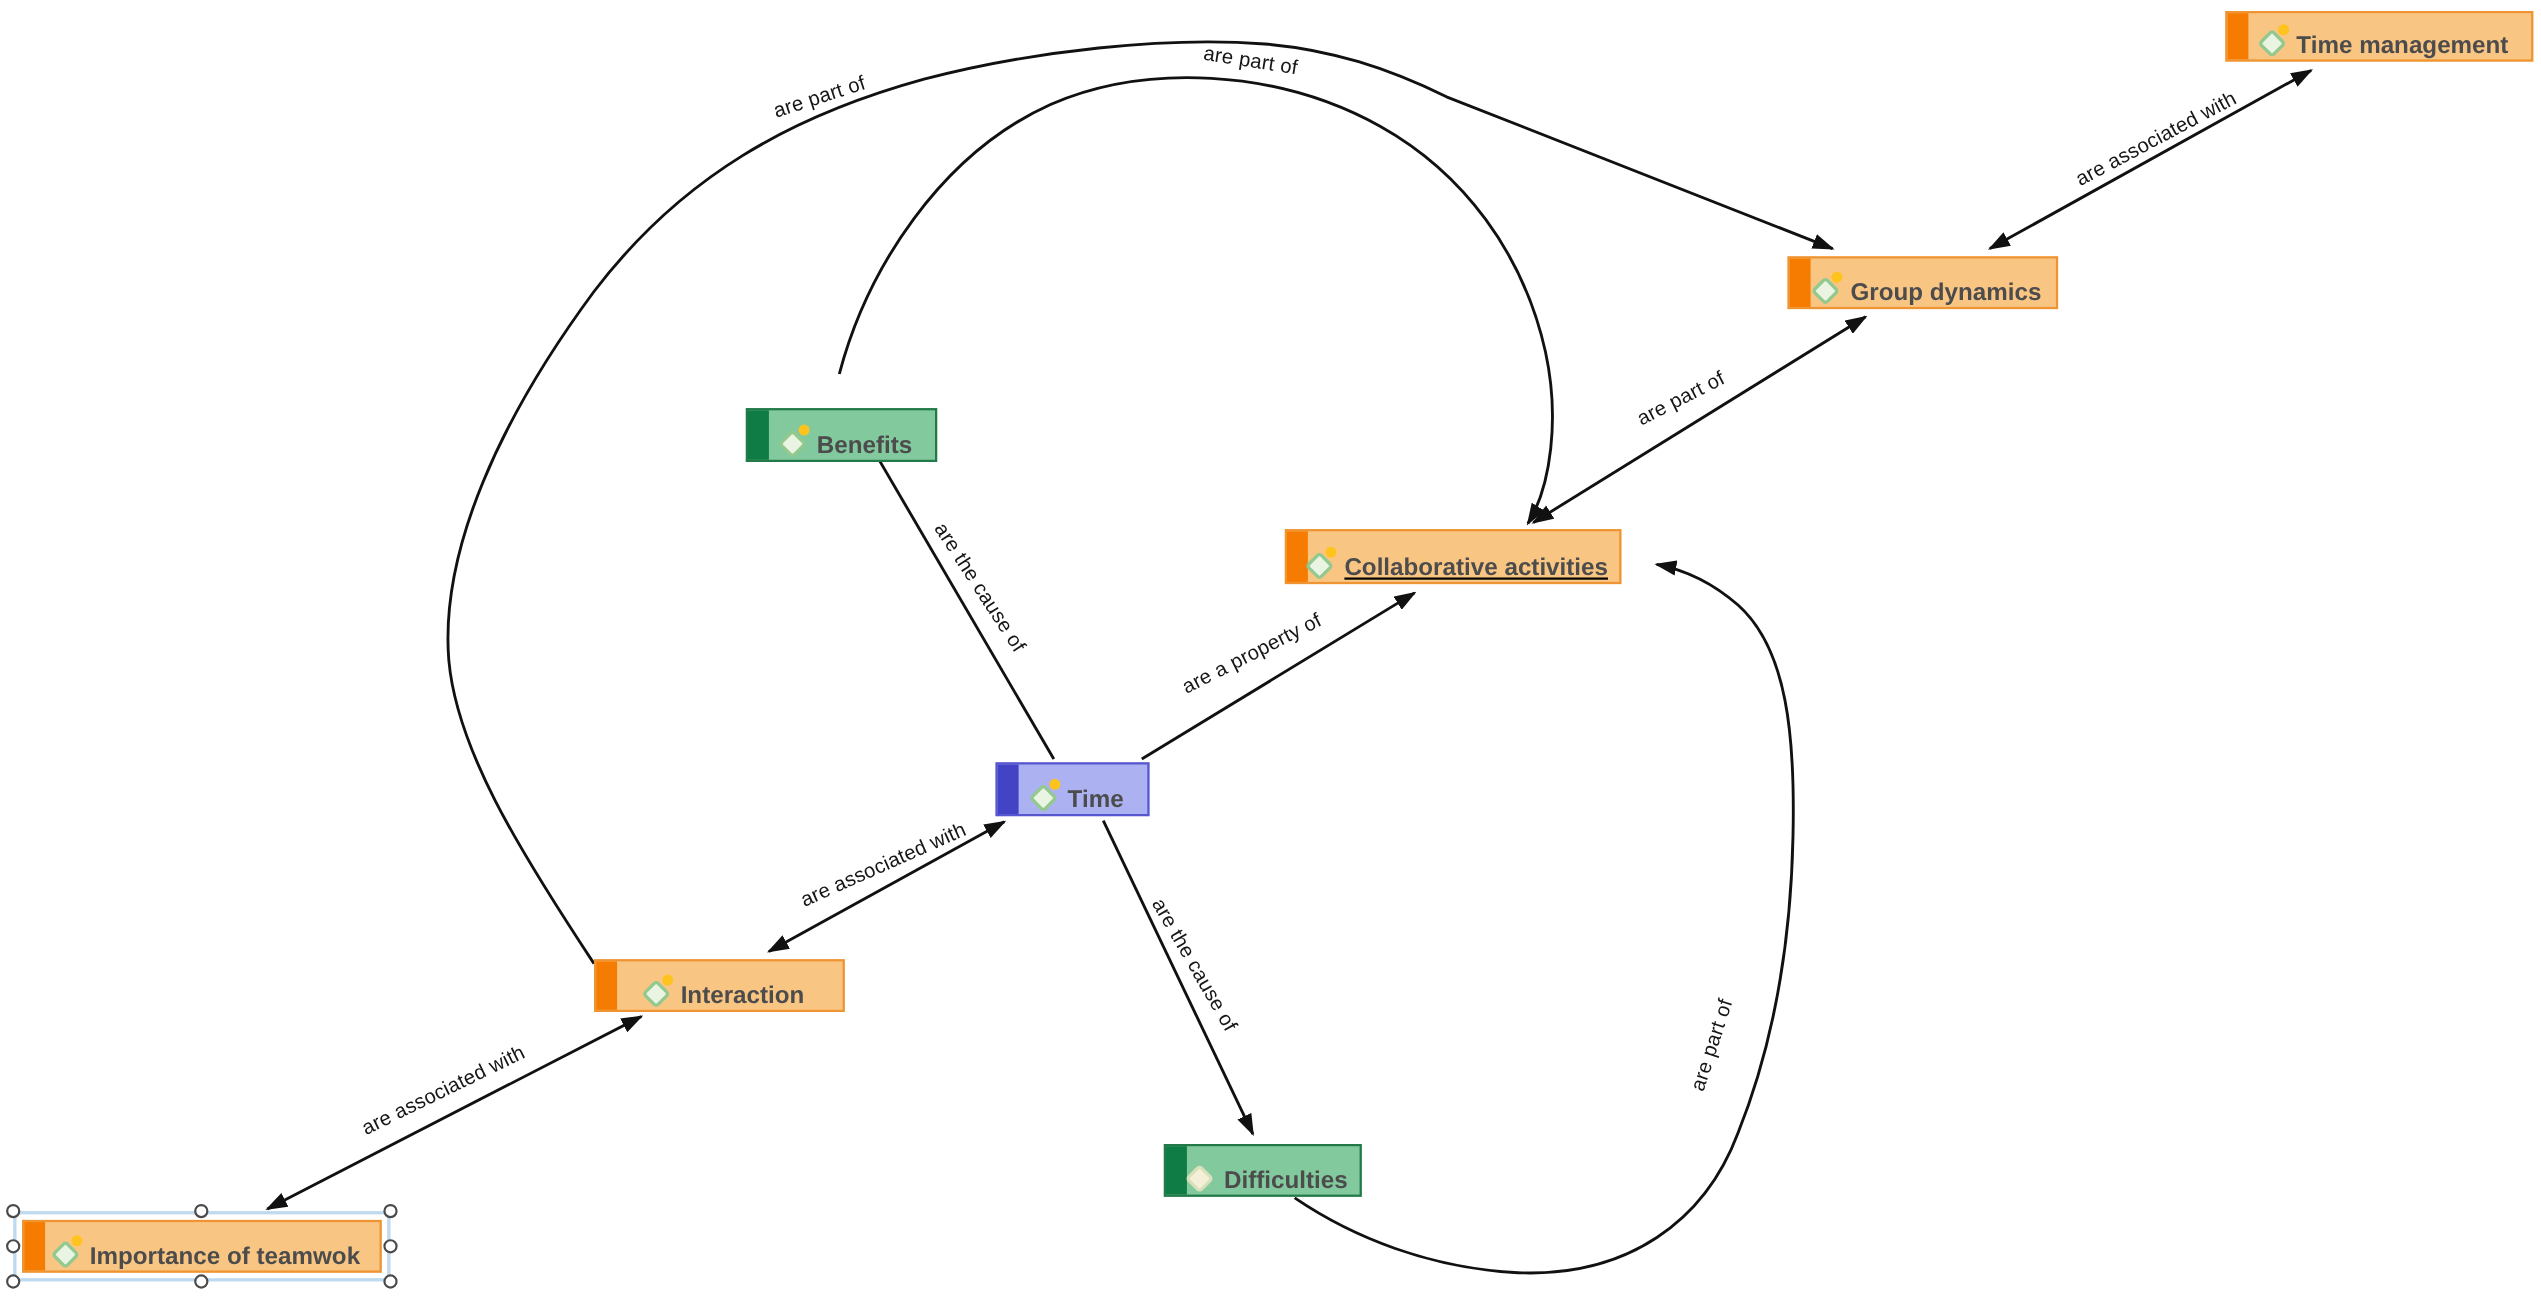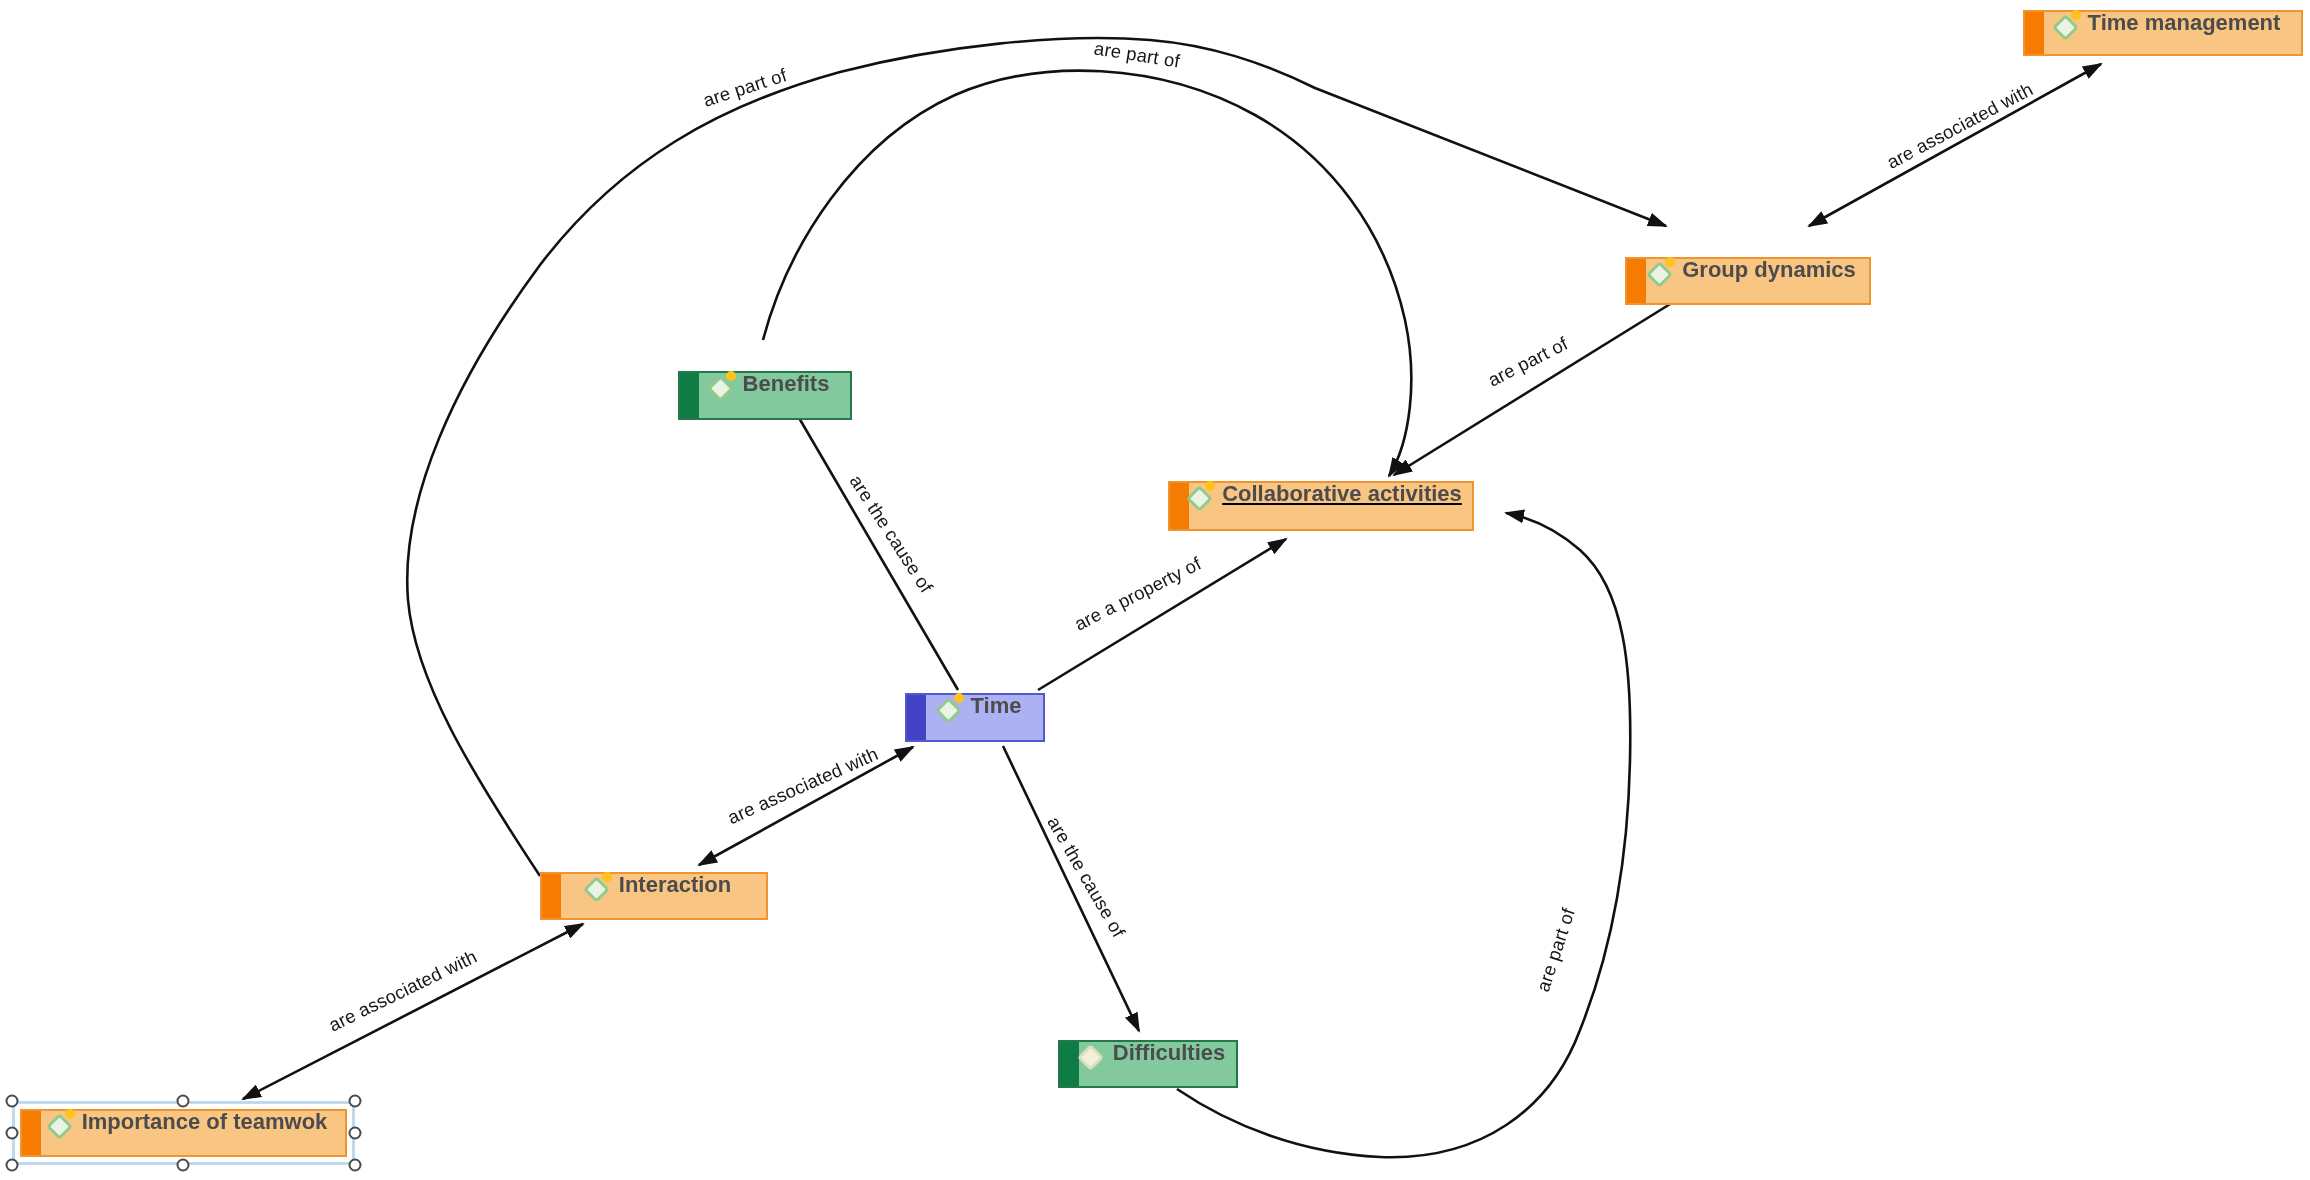--- a/index.html
+++ b/index.html
@@ -7,21 +7,21 @@
     position:relative;width:2310px;height:1180px;background:#ffffff;
     font-family:"Liberation Sans", sans-serif;overflow:hidden;
   }
   svg.wires{position:absolute;left:0;top:0;width:2310px;height:1180px;}
   svg.wires path{stroke:#111111;stroke-width:2.6;fill:none;stroke-linejoin:round;}
   .lbl{
     position:absolute;font-size:18.5px;color:#161616;white-space:nowrap;
     transform-origin:center center;letter-spacing:.2px;
   }
   .node{
-    position:absolute;box-sizing:border-box;display:flex;align-items:flex-start;
+    position:absolute;box-sizing:border-box;display:flex;align-items:flex-end;
     justify-content:center;gap:7px;border:2px solid;padding-left:5px;
   }
   .node .strip{position:absolute;left:0;top:0;bottom:0;width:19px;}
   .node .nlabel{
     font-size:22px;font-weight:700;color:#4c4c4c;white-space:nowrap;line-height:1;
     padding-bottom:2px;
   }
   .node.orange{background:#F9C583;border-color:#EE9433;}
   .node.orange .strip{background:#F57C00;}
   .node.green{background:#82C99D;border-color:#23794A;}
@@ -93,21 +93,21 @@
 
   <div class="node orange" style="left:2023px;top:10px;width:280px;height:46px;">
     <span class="strip"></span>
     <span class="cicon">
         <i class="dm"></i>
         <i class="dot"></i>
       </span>
     <span class="nlabel">Time management</span>
   </div>
 
-  <div class="node orange" style="left:1625px;top:233px;width:246px;height:48px;margin-top:24px;">
+  <div class="node orange" style="left:1625px;top:233px;width:246px;height:48px;">
     <span class="strip"></span>
     <span class="cicon">
         <i class="dm"></i>
         <i class="dot"></i>
       </span>
     <span class="nlabel">Group dynamics</span>
   </div>
 
   <div class="node green" style="left:678px;top:343px;width:174px;height:49px;margin-top:28px;">
     <span class="strip"></span>

